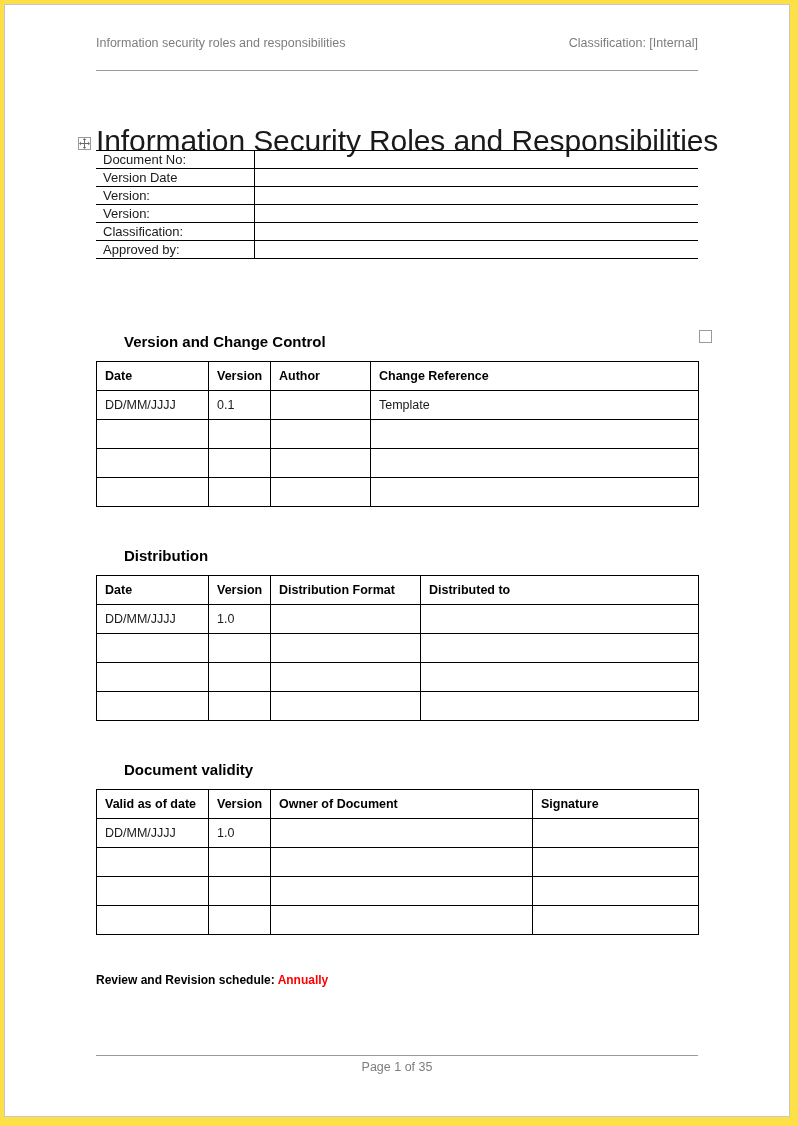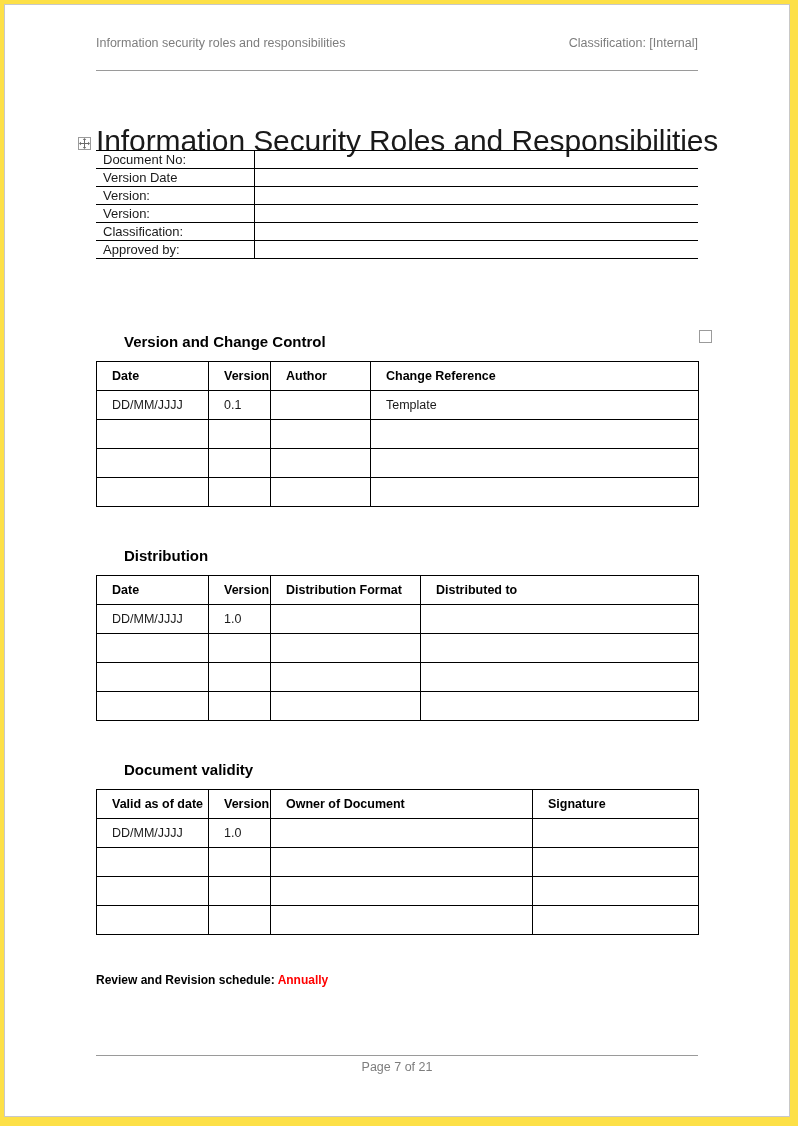--- a/index.html
+++ b/index.html
@@ -129,21 +129,21 @@
     position: absolute;
     left: 96px;
     width: 602px;
     border-collapse: collapse;
     table-layout: fixed;
   }
   .grid-table th,
   .grid-table td {
     border: 1px solid #000;
     height: 29px;
-    padding: 0 0 0 15px;
+    padding: 0 0 0 8px;
     text-align: left;
     vertical-align: middle;
     font-size: 12.5px;
     color: #1a1a1a;
     box-sizing: border-box;
   }
   .grid-table th {
     font-weight: bold;
     color: #000000;
   }
@@ -370,15 +370,15 @@
       </tr>
     </tbody>
   </table>
 
   <div class="review-line">
     <span>Review and Revision schedule: </span><span class="accent">Annually</span>
   </div>
 
   <div class="doc-footer-rule"></div>
   <div class="doc-footer">
-    <span>Page 7 of 21</span>
+    <span>Page 1 of 35</span>
   </div>
 </div>
 
 </body></html>

